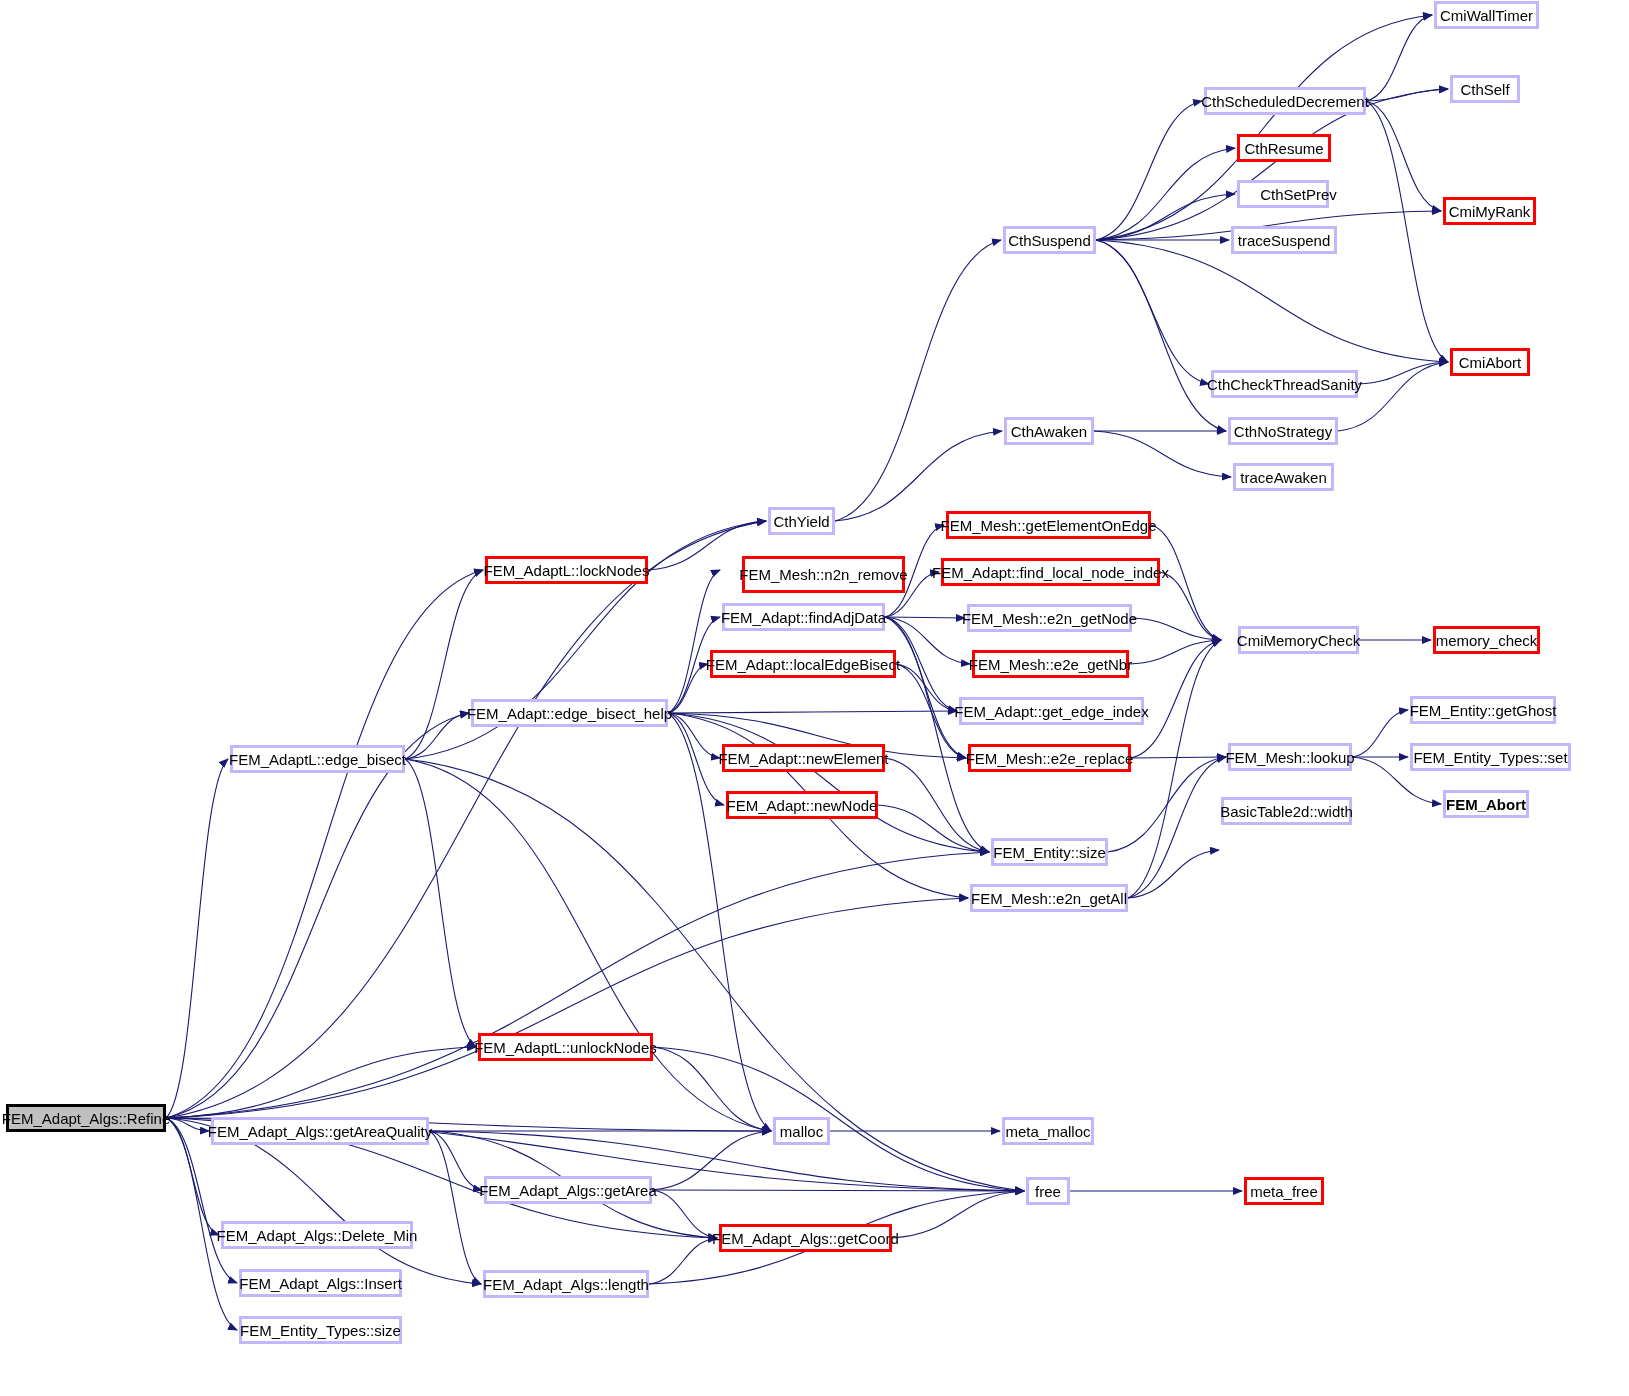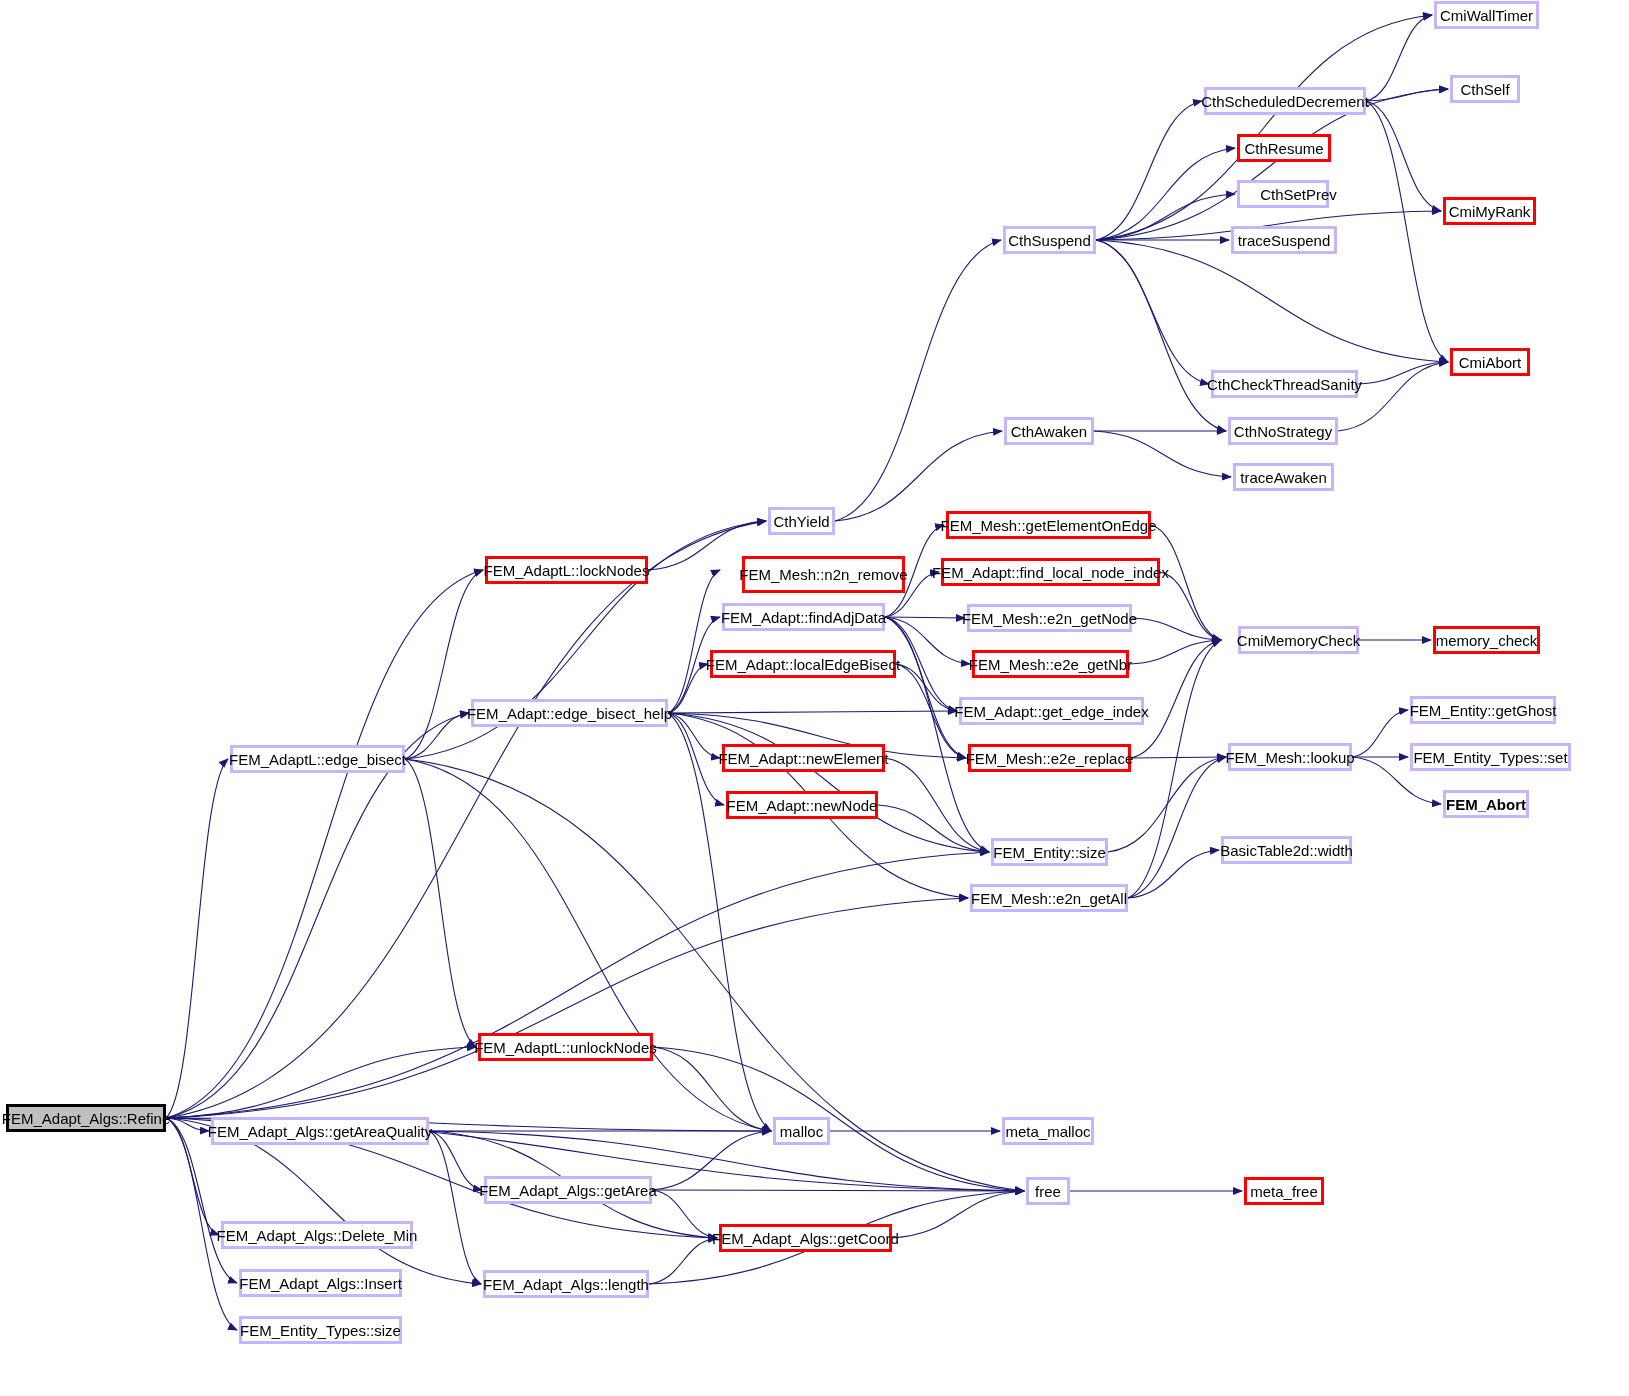--- a/index.html
+++ b/index.html
@@ -285,21 +285,21 @@
       </div>
       <div class="node" style="left: 1223px; top: 626px; width: 121px; height: 28px; margin-left: 15px;">
         <span class="node-label">CmiMemoryCheck</span>
       </div>
       <div class="node red" style="left: 1433px; top: 626px; width: 107px; height: 28px;">
         <span class="node-label">memory_check</span>
       </div>
       <div class="node" style="left: 1228px; top: 743px; width: 124px; height: 28px;">
         <span class="node-label">FEM_Mesh::lookup</span>
       </div>
-      <div class="node" style="left: 1221px; top: 836px; width: 131px; height: 28px;">
+      <div class="node" style="left: 1221px; top: 797px; width: 131px; height: 28px;">
         <span class="node-label">BasicTable2d::width</span>
       </div>
       <div class="node" style="left: 1410px; top: 696px; width: 146px; height: 28px;">
         <span class="node-label">FEM_Entity::getGhost</span>
       </div>
       <div class="node" style="left: 1410px; top: 743px; width: 161px; height: 28px;">
         <span class="node-label">FEM_Entity_Types::set</span>
       </div>
       <div class="node" style="left: 1443px; top: 790px; width: 86px; height: 28px; font-weight: bold;">
         <span class="node-label">FEM_Abort</span>

